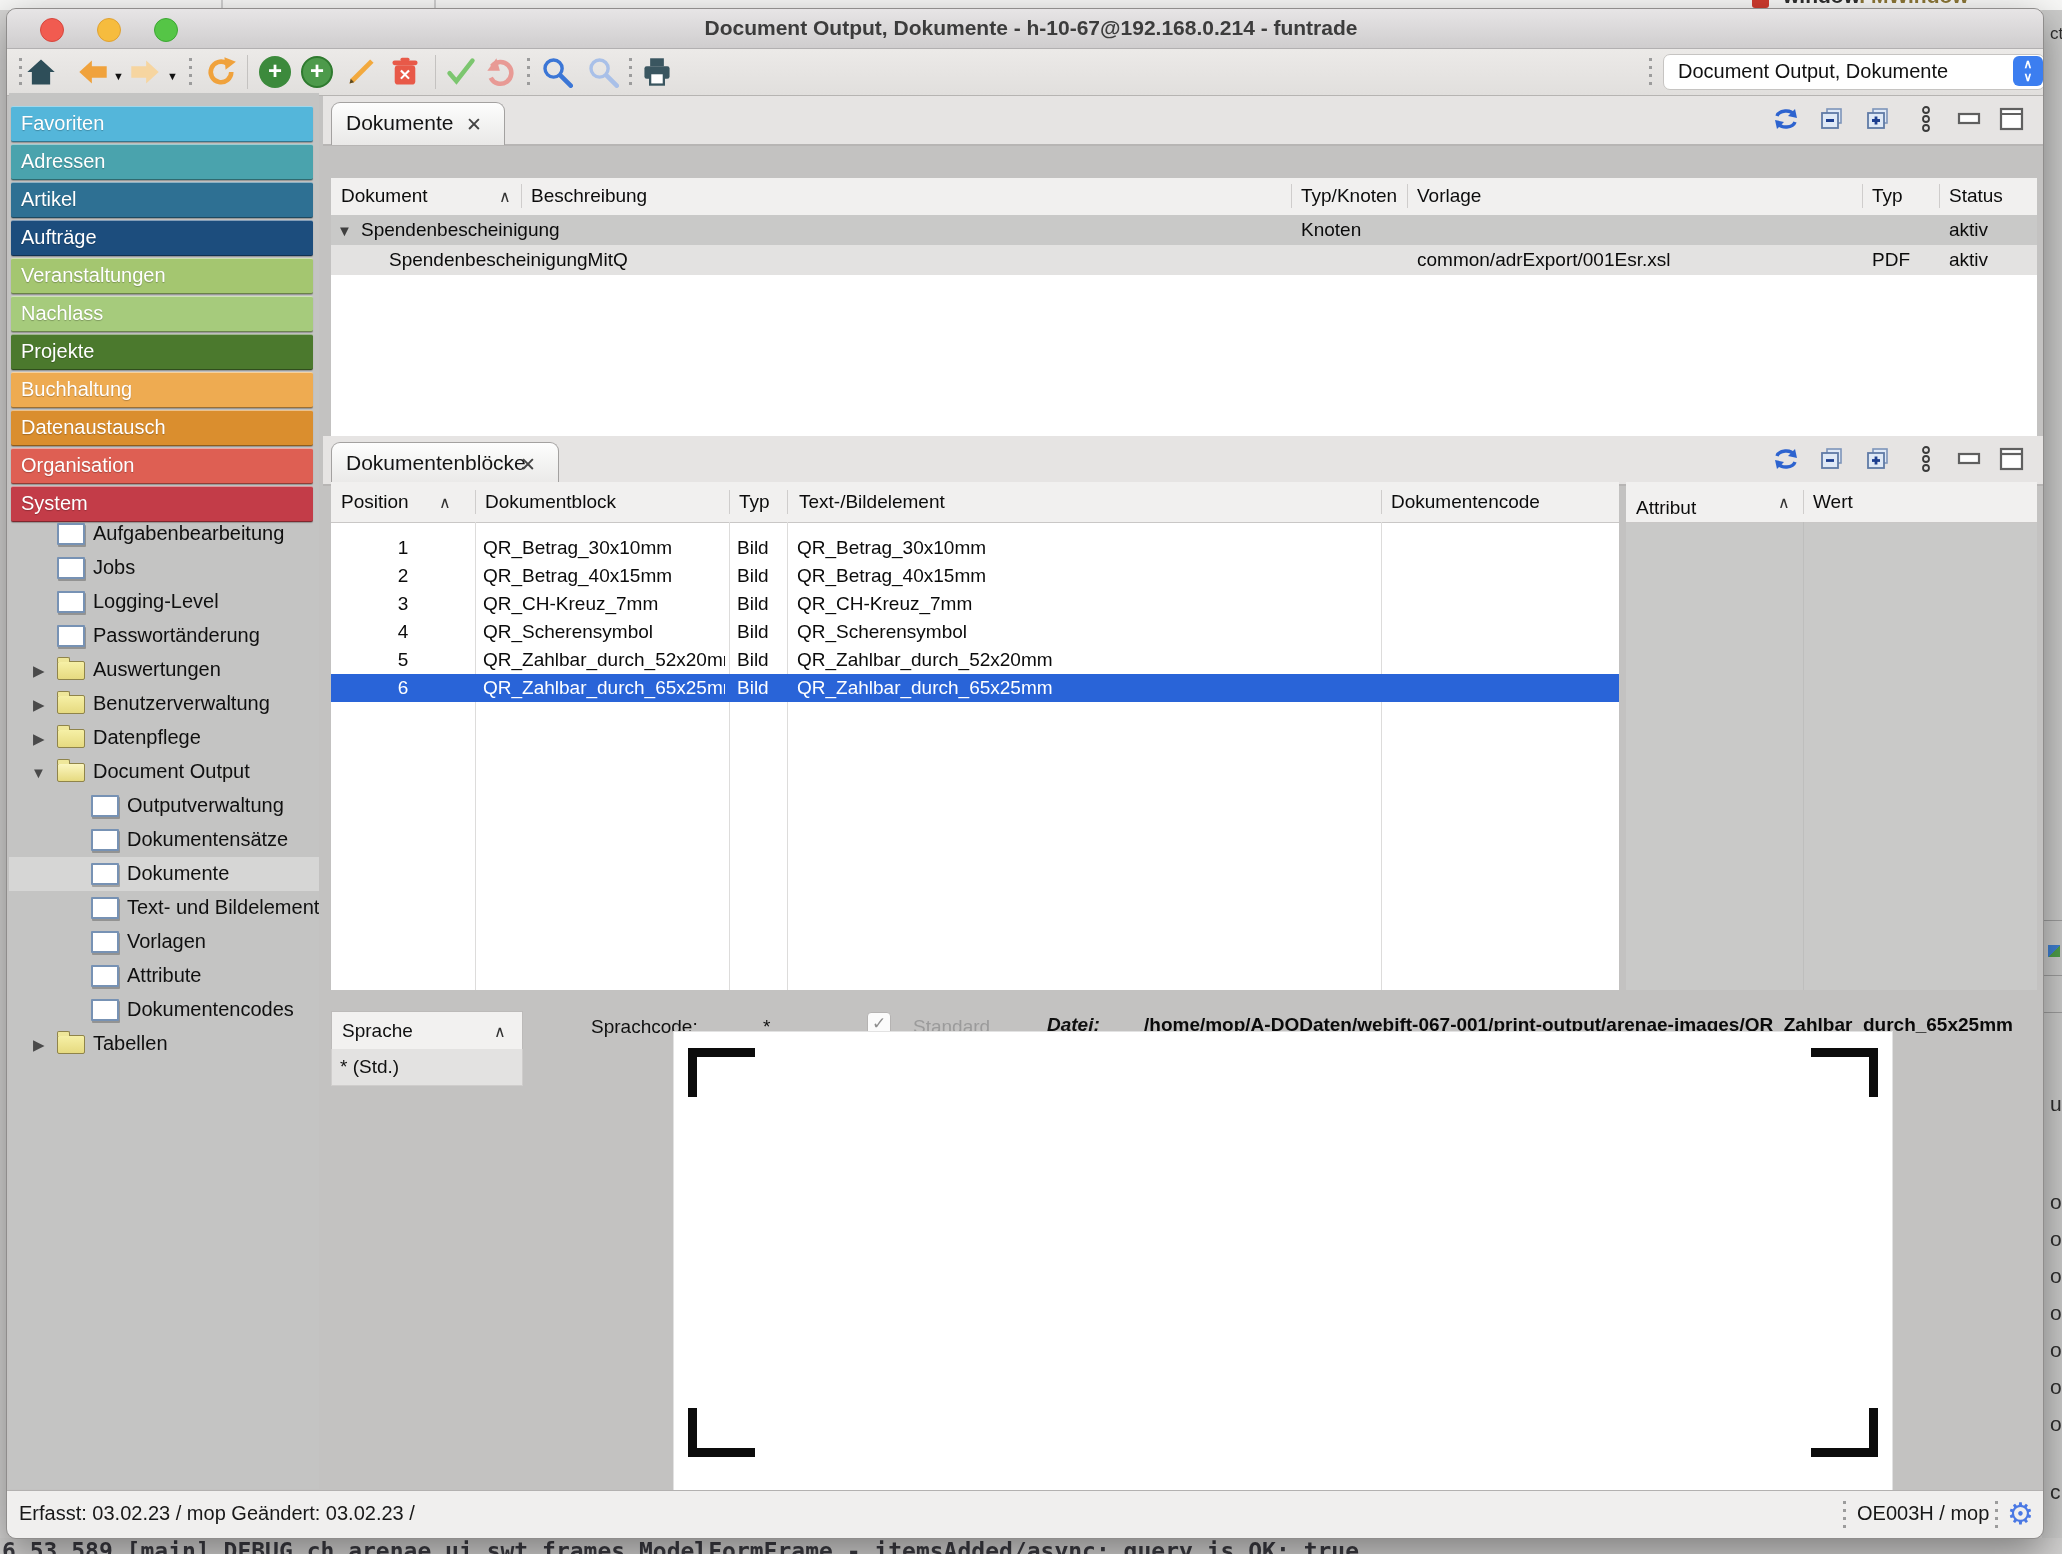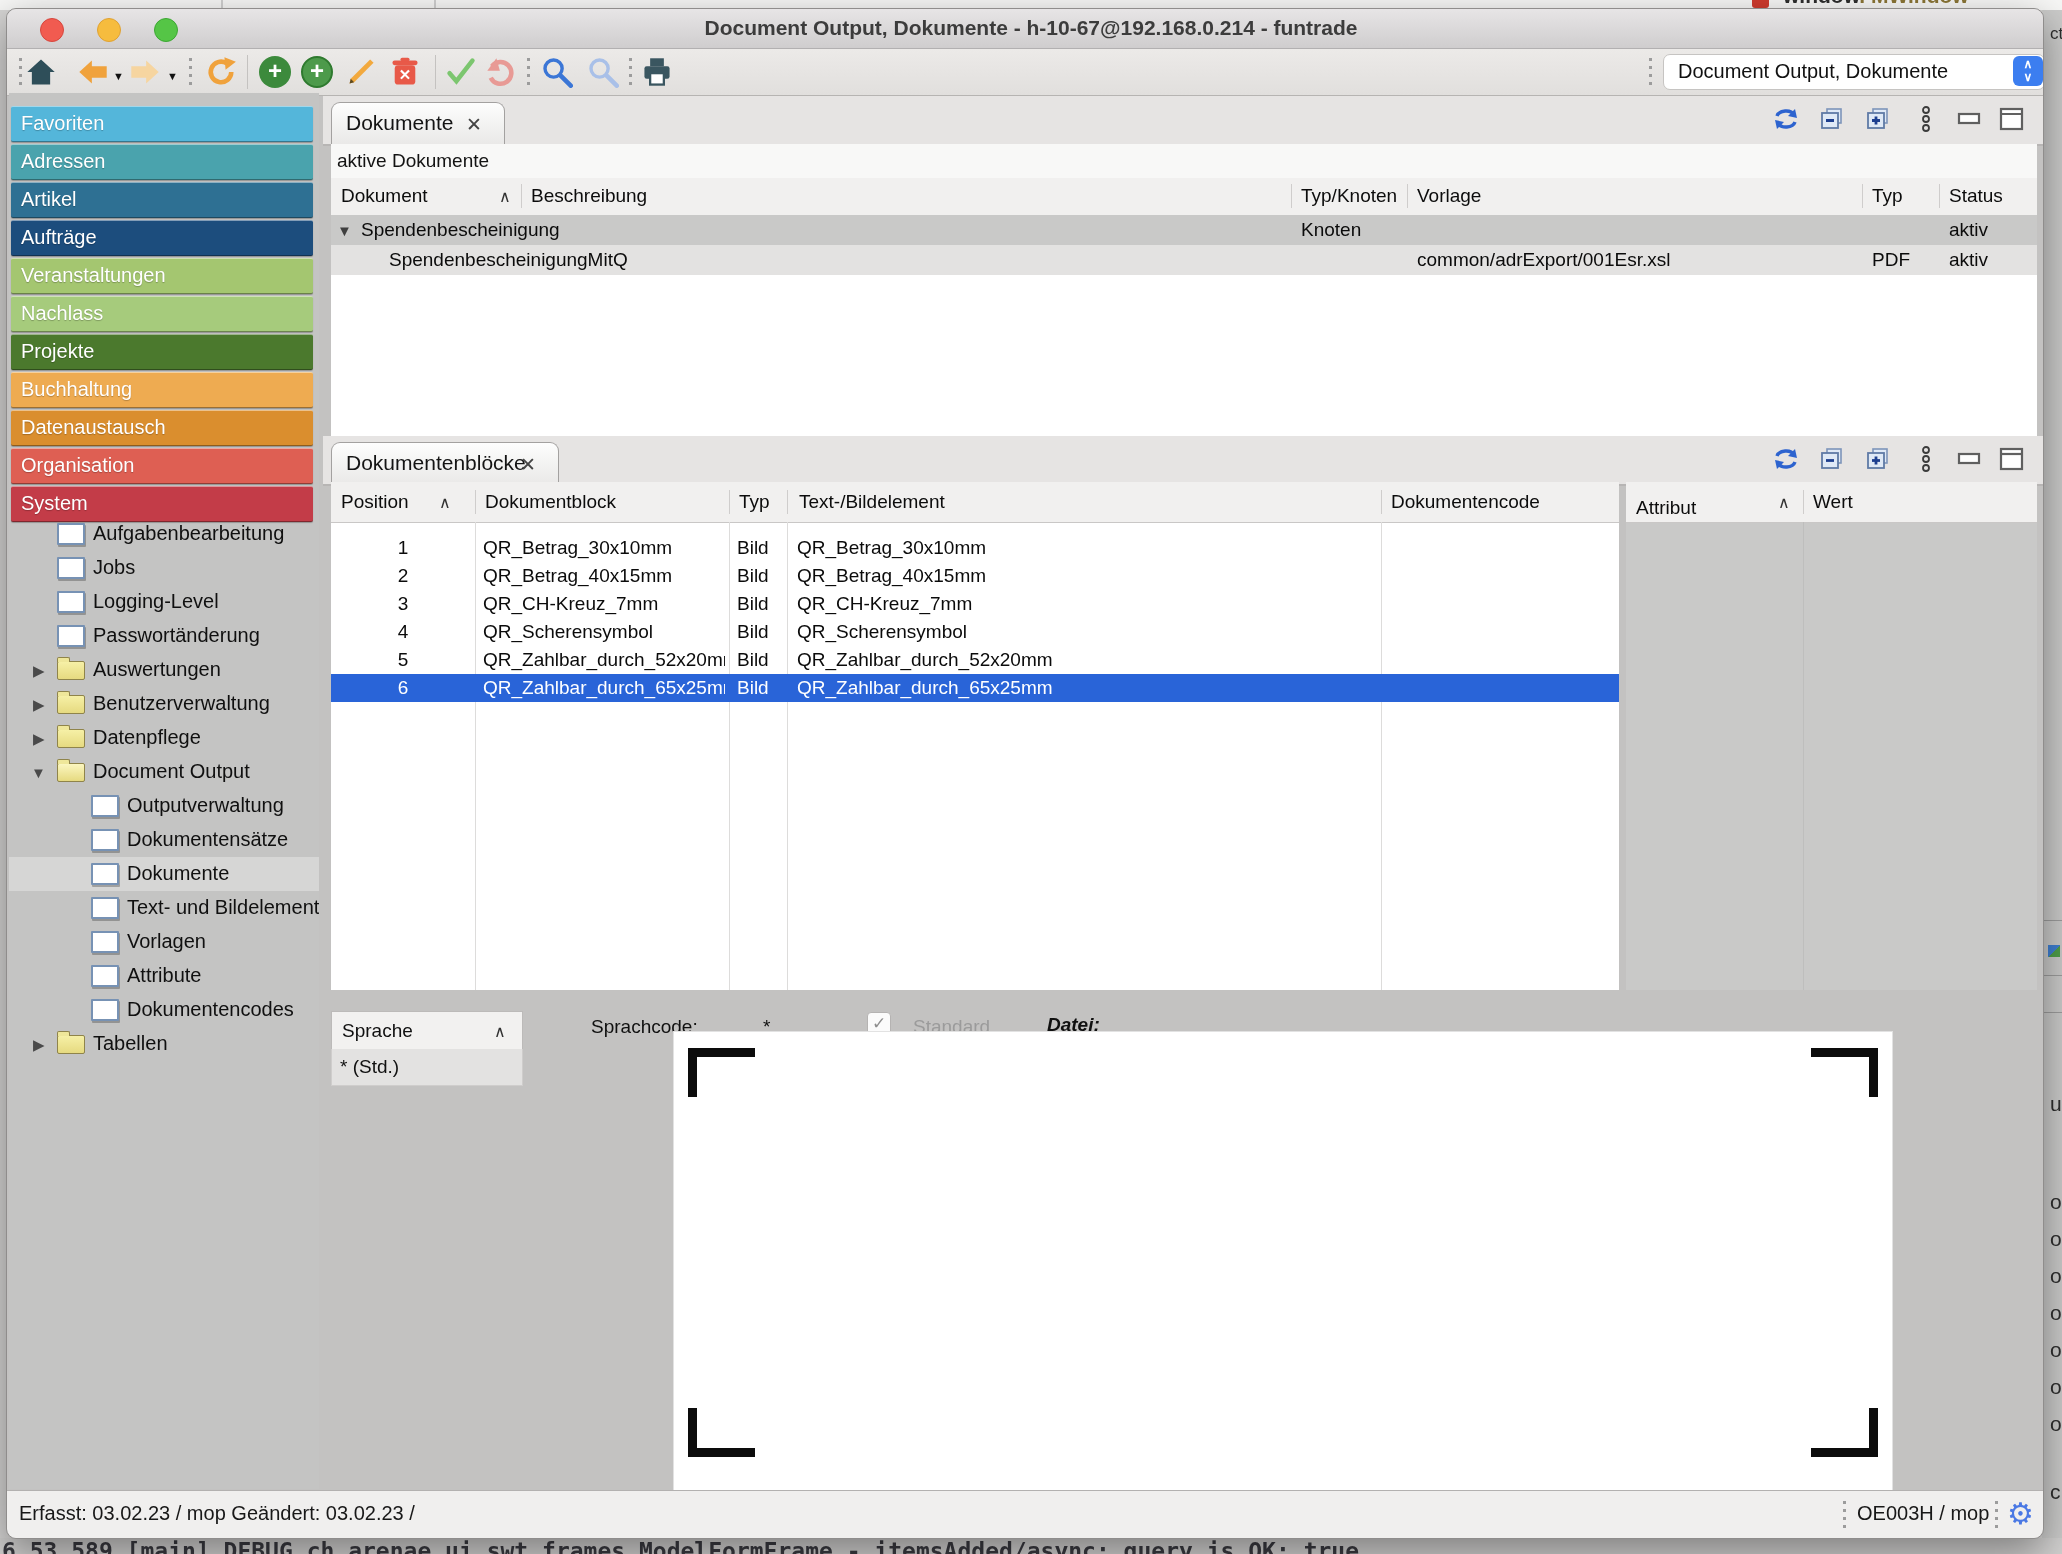--- a/index.html
+++ b/index.html
@@ -399,23 +399,20 @@
           <div class="pic" style="left:184px;"><svg width="26" height="26" viewBox="0 0 26 26">
                 <rect x="2" y="8" width="20" height="9" fill="#fdfdfd" stroke="#5f5f5f" stroke-width="2.2"></rect>
               </svg></div>
           <div class="pic" style="left:226px;"><svg width="26" height="26" viewBox="0 0 26 26">
                 <rect x="2" y="3" width="21" height="20" fill="#fdfdfd" stroke="#5f5f5f" stroke-width="2.2"></rect>
                 <line x1="2" y1="8" x2="23" y2="8" stroke="#5f5f5f" stroke-width="2.2"></line>
               </svg></div>
         </div>
       </div>
 
-      <div id="p1-sub">
-        <span>aktive Dokumente</span>
-      </div>
 
       <div id="p1-body">
         <div class="hdr" style="position:absolute;left:0;top:0;width:100%;height:37px;">
           <span class="hcell" style="left:10px;">Dokument</span>
           <span class="hcell sortc" style="left:168px;top:9px;">∧</span>
           <div class="vdiv" style="left:190px;"></div>
           <span class="hcell" style="left:200px;">Beschreibung</span>
           <div class="vdiv" style="left:960px;"></div>
           <span class="hcell" style="left:970px;">Typ/Knoten</span>
           <div class="vdiv" style="left:1076px;"></div>
@@ -557,20 +554,21 @@
         <span class="dlabel" style="left:8px;top:7px;">* (Std.)</span>
       </div>
 
       <span class="dlabel" style="left:268px;top:18px;">Sprachcode:</span>
       <span class="dlabel" style="left:440px;top:18px;">*</span>
 
       <div id="chk" style="left:544px;top:14px;"><span>✓</span></div>
       <span class="dlabel" style="left:590px;top:18px;color:#9b9b9b;">Standard</span>
 
       <span class="dlabel" style="left:724px;top:16px;font-style:italic;font-weight:700;">Datei:</span>
+      <span id="datei-val" style="left:821px;top:16px;width:893px;">/home/mop/A-DODaten/webift-067-001/print-output/arenae-images/QR_Zahlbar_durch_65x25mm</span>
 
       <div id="preview" style="left:350px;top:33px;width:1218px;height:459px;">
         <div class="crop tl" style="left:14px;top:16px;"></div>
         <div class="crop tr" style="right:14px;top:16px;"></div>
         <div class="crop bl" style="left:14px;bottom:34px;"></div>
         <div class="crop br" style="right:14px;bottom:34px;"></div>
       </div>
     </div>
 
     <div class="abs" id="statusbar">

